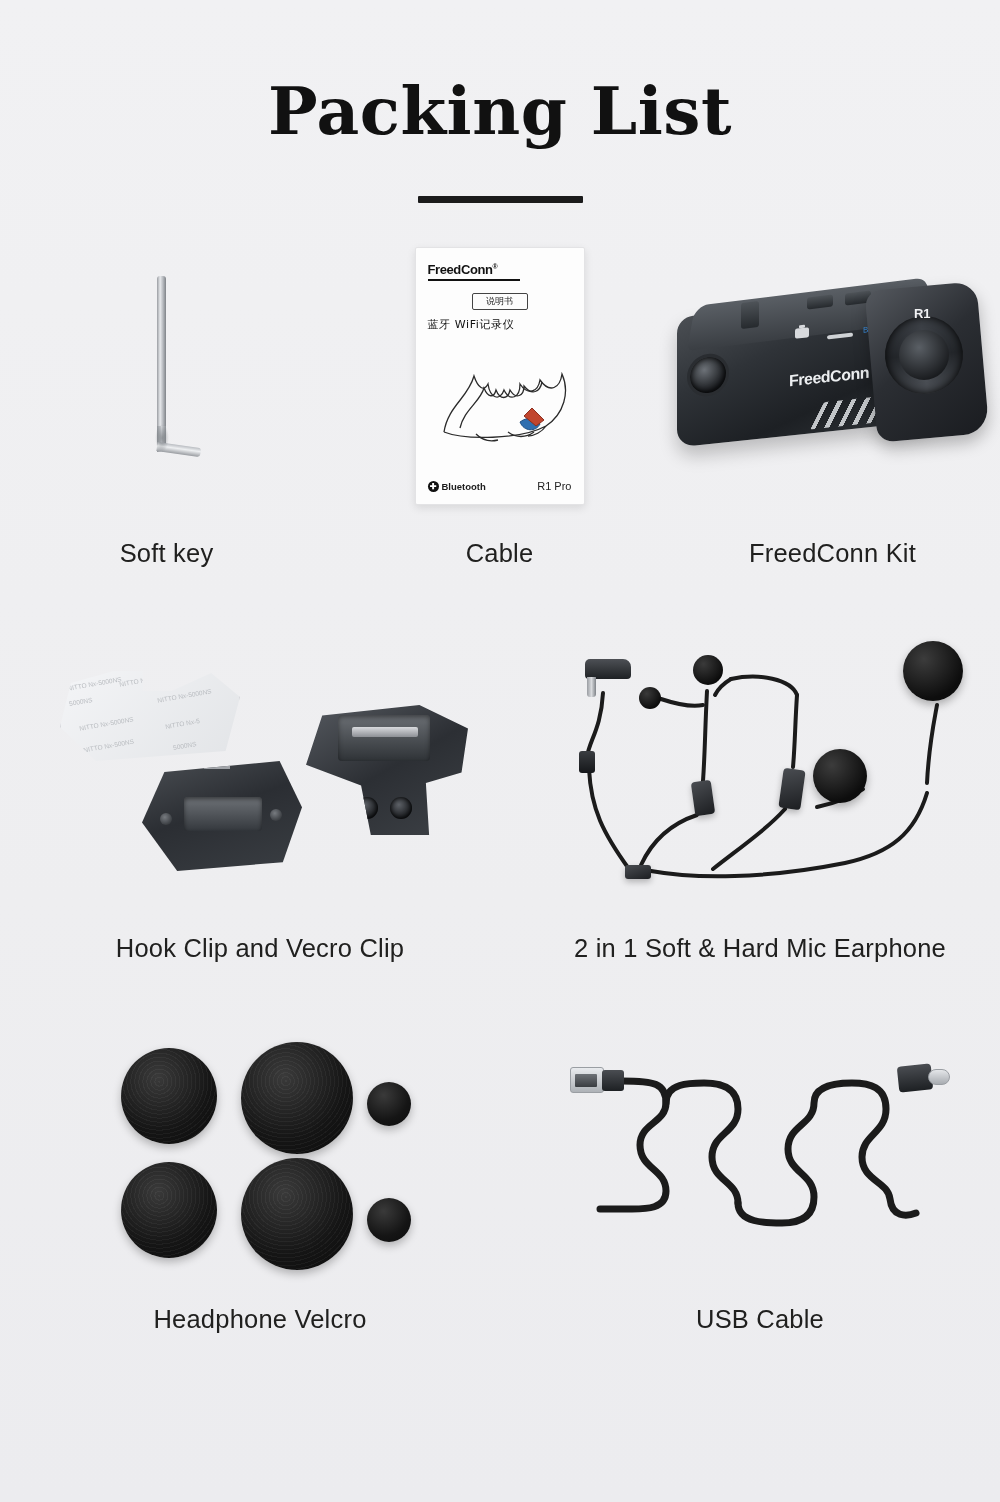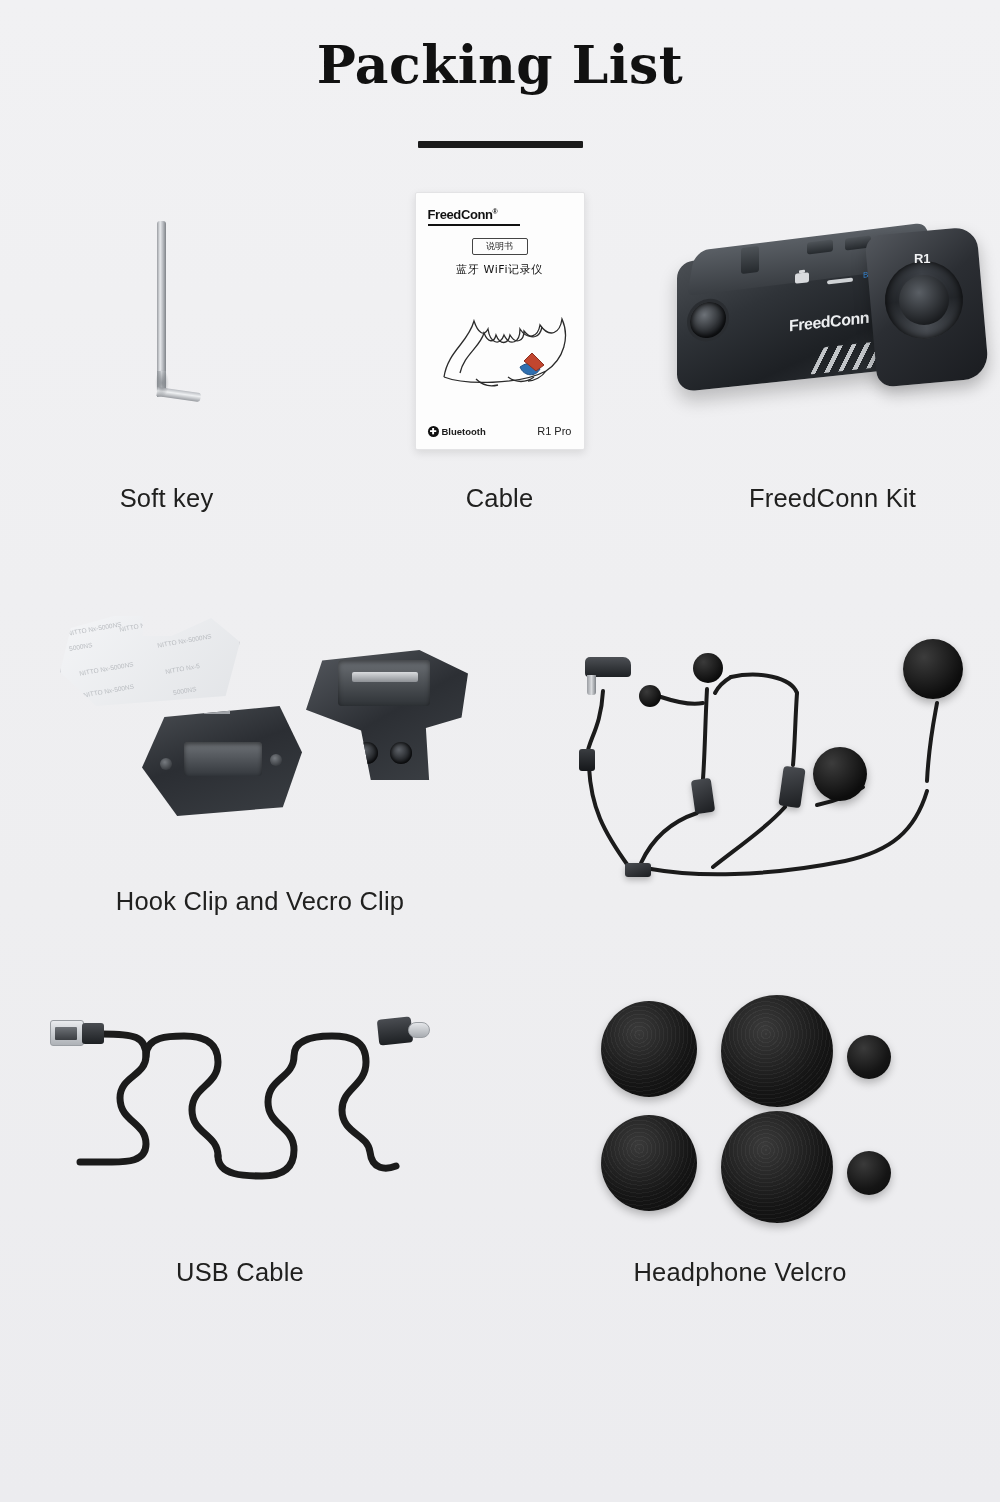--- a/index.html
+++ b/index.html
@@ -17,23 +17,23 @@
     width: 1000px;
     height: 1502px;
     position: relative;
     background: linear-gradient(180deg,#f1f1f3 0%, #eeeef0 60%, #ececef 100%);
   }
   
   .title {
     text-align: center;
     font-family: "DejaVu Serif", serif;
     font-weight: bold;
-    font-size: 52px;
+    font-size: 66px;
     letter-spacing: 0.5px;
-    padding-top: 34px;
+    padding-top: 72px;
     color: #111;
   }
   .title-rule {
     width: 165px;
     height: 7px;
     background: #1b1b1b;
     margin: 46px auto 0 auto;
     border-radius: 1px;
   }
   
@@ -85,21 +85,21 @@
   }
   .manual .brand { font-size: 13px; font-weight: bold; color: #111; letter-spacing: -.4px; }
   .manual .brand .reg { font-size: 7px; vertical-align: super; }
   .manual .brandline { height: 1.5px; background: #111; margin-top: 2px; width: 92px; }
   .manual .cnbox {
     margin: 12px auto 0 auto; width: 56px; border: 1px solid #444; border-radius: 2px;
     text-align: center; font-size: 9px; color: #222; padding: 1px 0;
     font-family: "DejaVu Sans", sans-serif;
   }
   .manual .cnsub {
-    text-align: center; font-size: 11px; color: #111; margin-top: 7px; letter-spacing: .6px;
+    font-size: 11px; color: #111; margin-top: 7px; letter-spacing: .6px;
     font-family: "DejaVu Sans", sans-serif;
   }
   .manual .flame { position: absolute; left: 8px; top: 88px; width: 154px; height: 110px; }
   .manual .bt {
     position: absolute; left: 12px; bottom: 12px; font-size: 9.5px; font-weight: bold; color: #1b1b1b;
     display: flex; align-items: center; gap: 3px;
   }
   .manual .bt .btdot {
     width: 11px; height: 11px; border-radius: 50%; background: #111; color: #fff;
     font-size: 8px; line-height: 11px; text-align: center;
@@ -177,21 +177,21 @@
   }
   .kit .r1 {
     position: absolute; right: 58px; top: 30px; font-size: 13px; color: #f1f2f4; font-weight: bold;
   }
 
   
   #row2 { margin-top: 60px; }
   #row2 .cell.left { width: 520px; }
   #row2 .cell.right { width: 480px; }
   #row2 .art { height: 290px; width: 100%; }
-  #row2 .caption { margin-top: 24px; }
+  #row2 .caption { margin-top: 16px; }
 
   
   .clips { position: relative; width: 420px; height: 260px; }
   .velcro-sheet {
     position: absolute; left: 10px; top: 22px; width: 180px; height: 100px;
     background: linear-gradient(135deg,#f4f5f7,#e2e4e7);
     border: 1px solid #d4d6da;
     clip-path: polygon(6% 18%, 30% 6%, 46% 6%, 46% 26%, 62% 26%, 84% 8%, 100% 32%, 92% 86%, 20% 96%, 0% 62%);
     box-shadow: 0 4px 8px rgba(0,0,0,.08);
     overflow: hidden;
@@ -475,24 +475,39 @@
           <div class="usbtip"></div>
           <div class="speaker sp-big1"></div>
           <div class="speaker sp-big2"></div>
           <div class="mic-head mh1"></div>
           <div class="mic-head mh2"></div>
           <div class="modbox mb1"></div>
           <div class="modbox mb2"></div>
           <div class="modbox mb3"></div>
         </div>
       </div>
+      <div class="caption">2 in 1 Soft &amp; Hard Mic Earphone</div>
     </div>
   </div>
 
   <div class="row" id="row3">
+
+    <div class="cell left">
+      <div class="art">
+        <div class="pads">
+          <div class="pad tex p1"></div>
+          <div class="pad tex p2"></div>
+          <div class="pad p3"></div>
+          <div class="pad tex p4"></div>
+          <div class="pad tex p5"></div>
+          <div class="pad p6"></div>
+        </div>
+      </div>
+      <div class="caption">Headphone Velcro</div>
+    </div>
 
     <div class="cell right">
       <div class="art">
         <div class="usbcable">
           <svg width="380" height="190" viewBox="0 0 380 190">
             <path d="M52,24 C84,24 96,26 96,46
                      C96,66 70,66 70,88
                      C70,112 96,112 96,134
                      C96,152 76,152 62,152
                      L30,152" fill="none" stroke="#1b1b1b" stroke-width="7" stroke-linecap="round"></path>
@@ -517,29 +532,15 @@
             <div class="neck"></div>
           </div>
           <div class="usb-c">
             <div class="neck"></div>
             <div class="tip"></div>
           </div>
         </div>
       </div>
       <div class="caption">USB Cable</div>
     </div>
-
-    <div class="cell left">
-      <div class="art">
-        <div class="pads">
-          <div class="pad tex p1"></div>
-          <div class="pad tex p2"></div>
-          <div class="pad p3"></div>
-          <div class="pad tex p4"></div>
-          <div class="pad tex p5"></div>
-          <div class="pad p6"></div>
-        </div>
-      </div>
-      <div class="caption">Headphone Velcro</div>
-    </div>
   </div>
 
 </div>
 
 </body></html>

